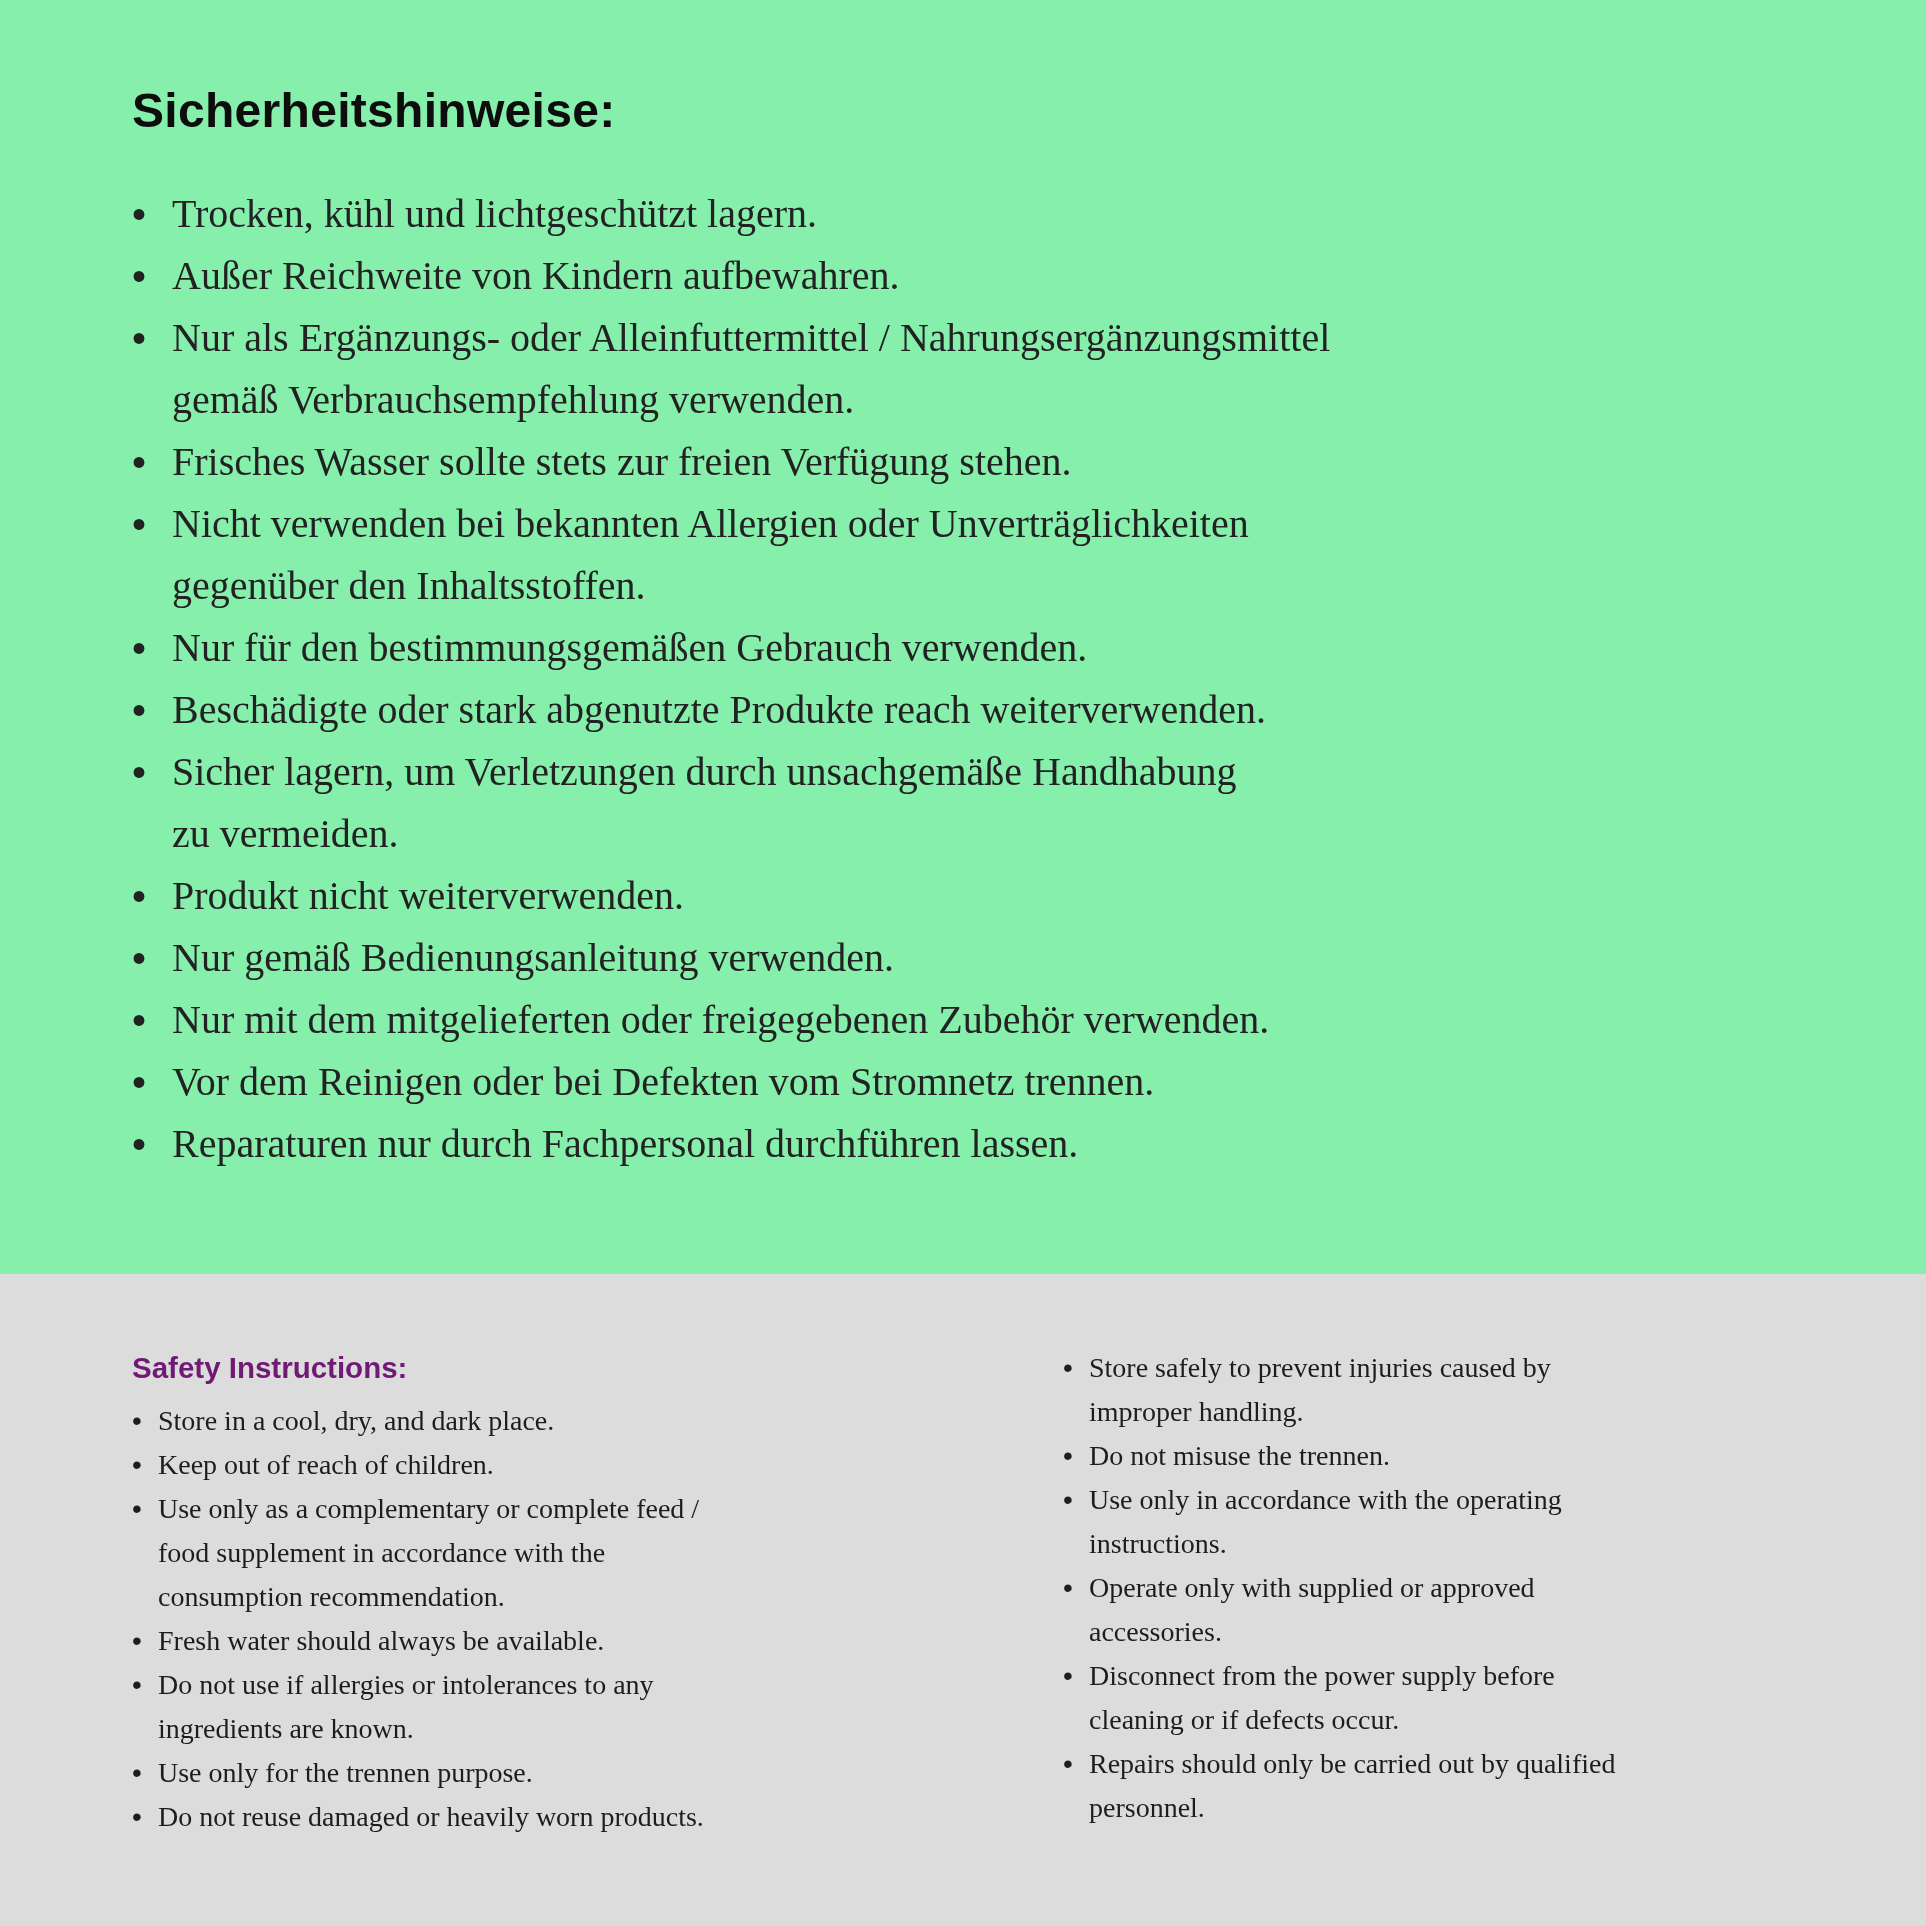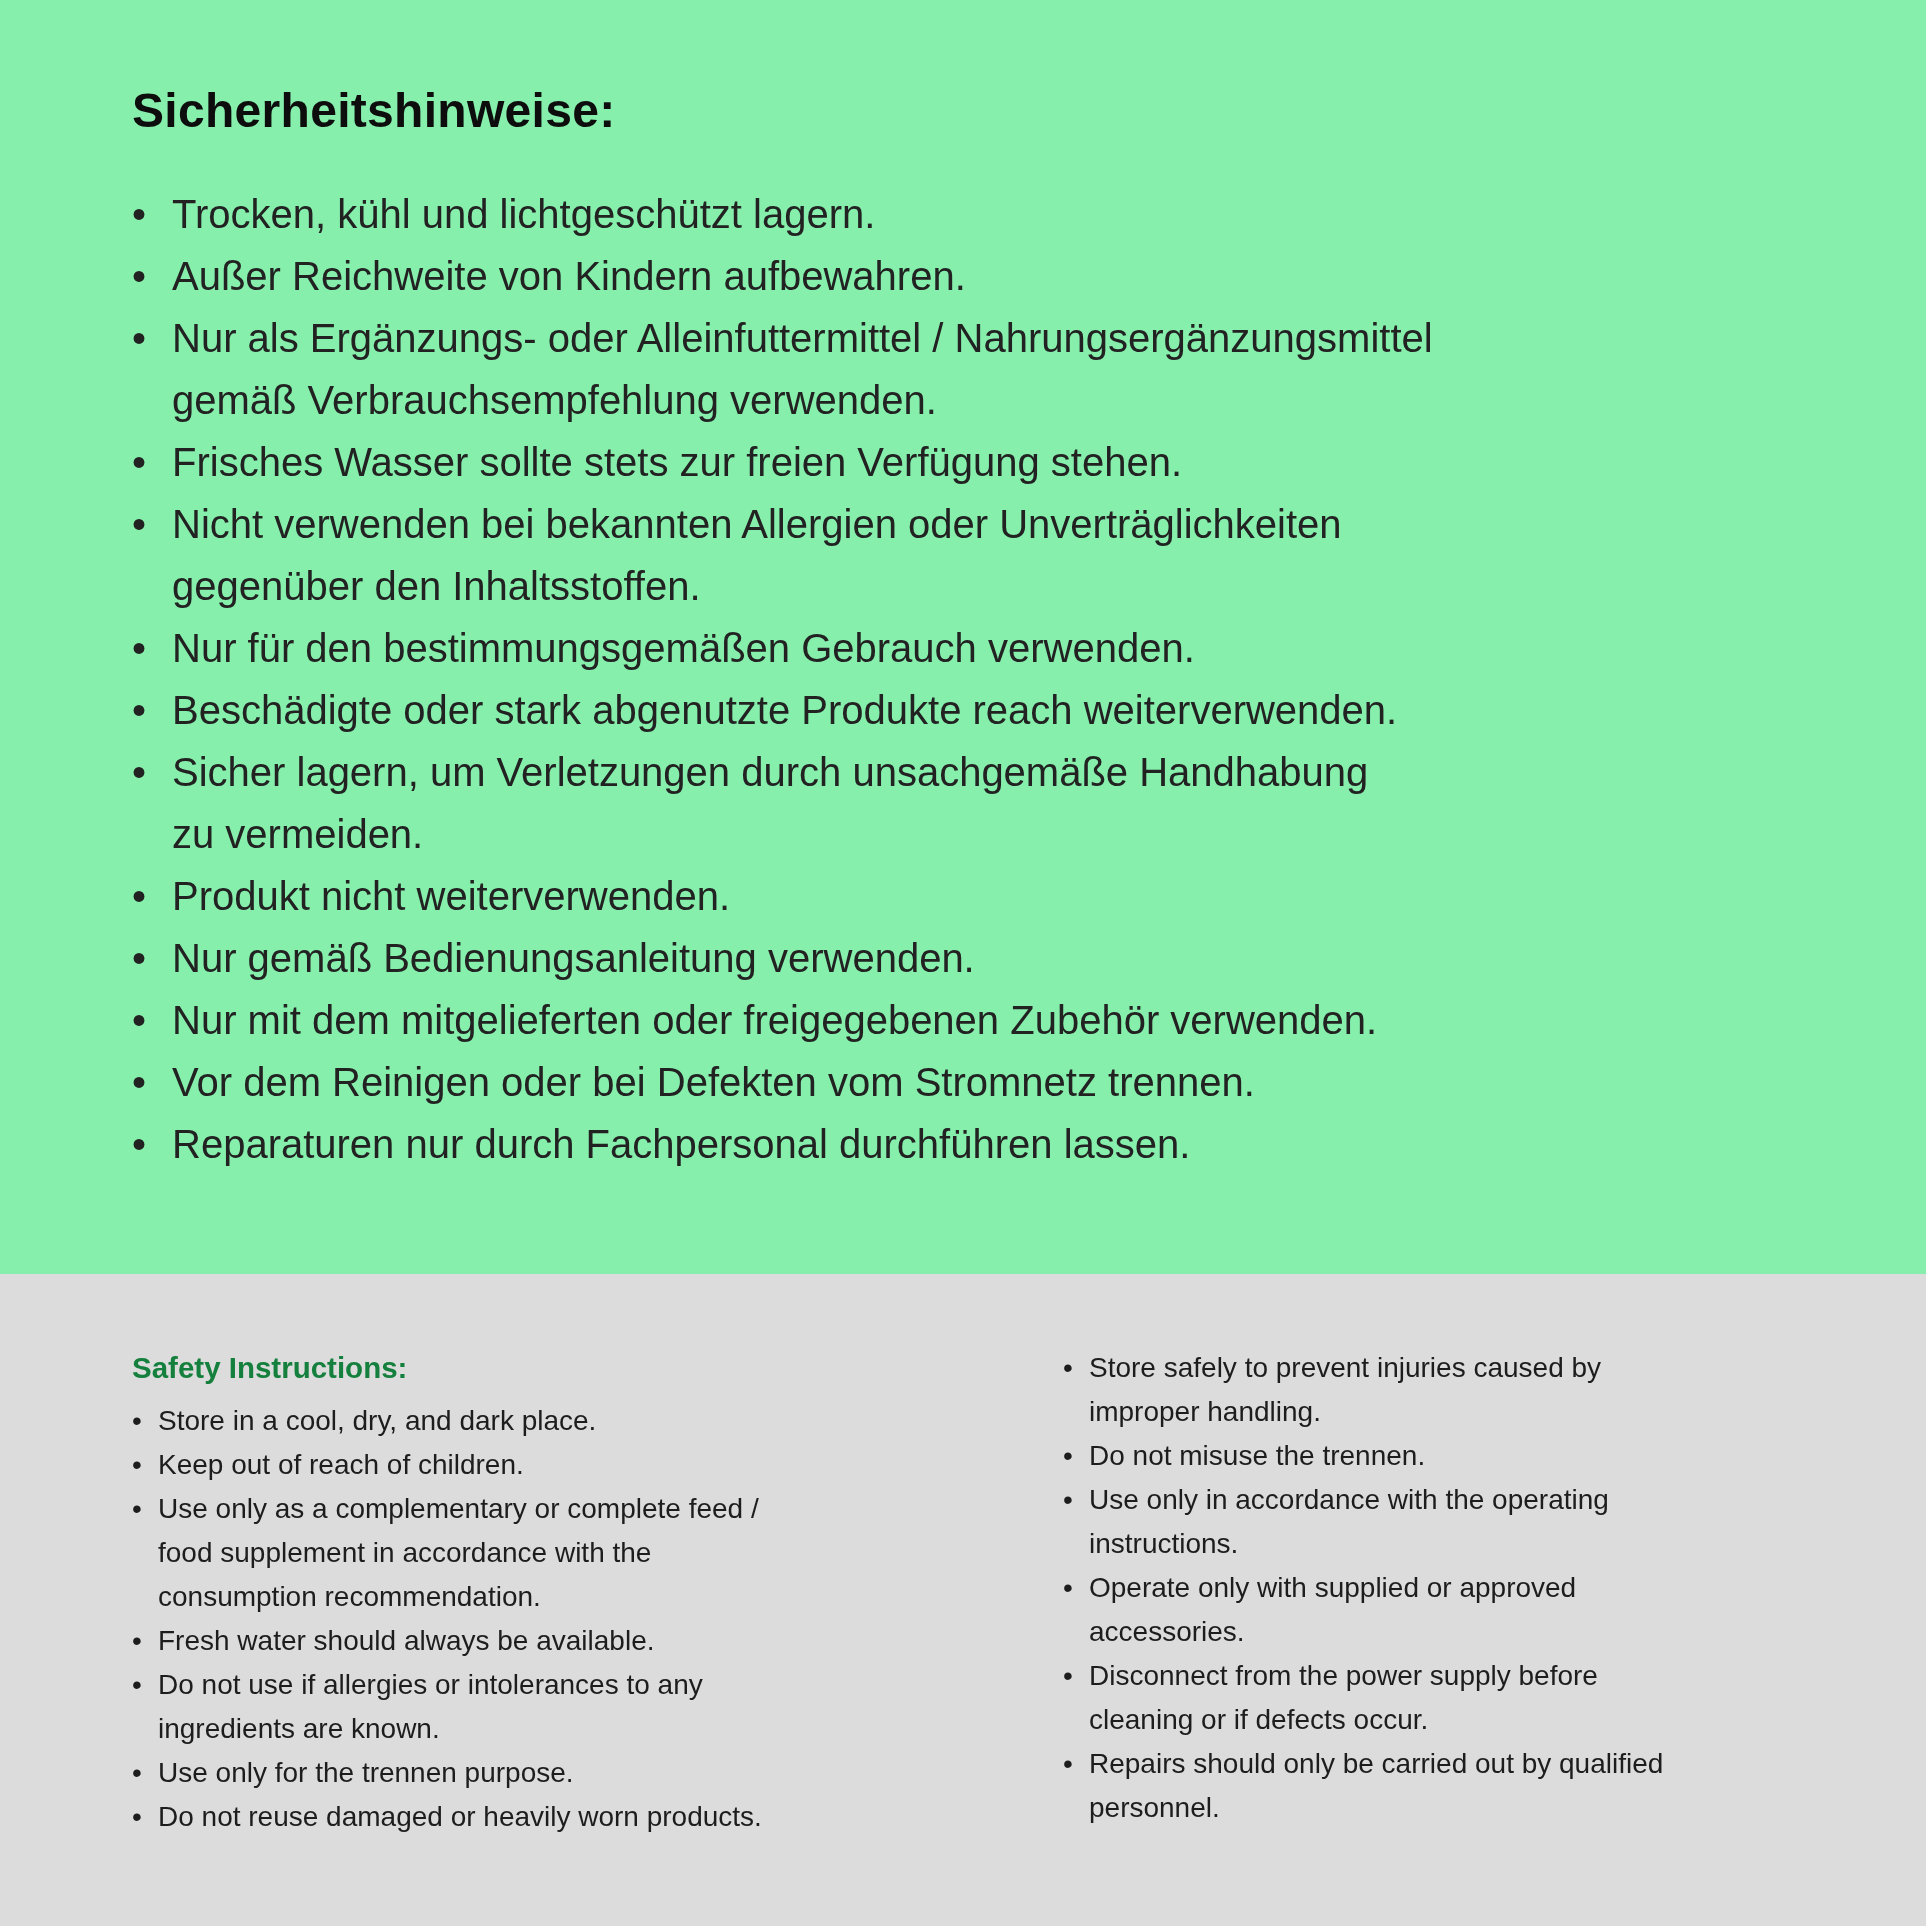--- a/index.html
+++ b/index.html
@@ -51,20 +51,21 @@
     align-items: flex-start;
   }
   .bullet {
     flex: 0 0 auto;
     text-align: left;
   }
   .de-list .bullet { width: 40px; }
   .item-text {
     flex: 1 1 auto;
     white-space: pre-line;
+    font-family: Liberation Serif, serif;
   }
 
   
   .english-section {
     flex: 1 1 auto;
     background: #dcdcdc;
     padding: 72px 61px 0 132px;
     display: flex;
     gap: 42px;
   }
@@ -73,21 +74,21 @@
     flex: 0 0 auto;
   }
   .en-col-right {
     flex: 1 1 auto;
   }
   .en-title {
     margin: 0 0 9px 0;
     font-size: 29.5px;
     font-weight: 700;
     line-height: 44px;
-    color: #15803d;
+    color: #701a75;
   }
   .en-list {
     padding-left: 18px;
     font-size: 28px;
     line-height: 44px;
     color: #1d1d1d;
   }
   .en-list .bullet { width: 26px; }
 </style>
 </head>

